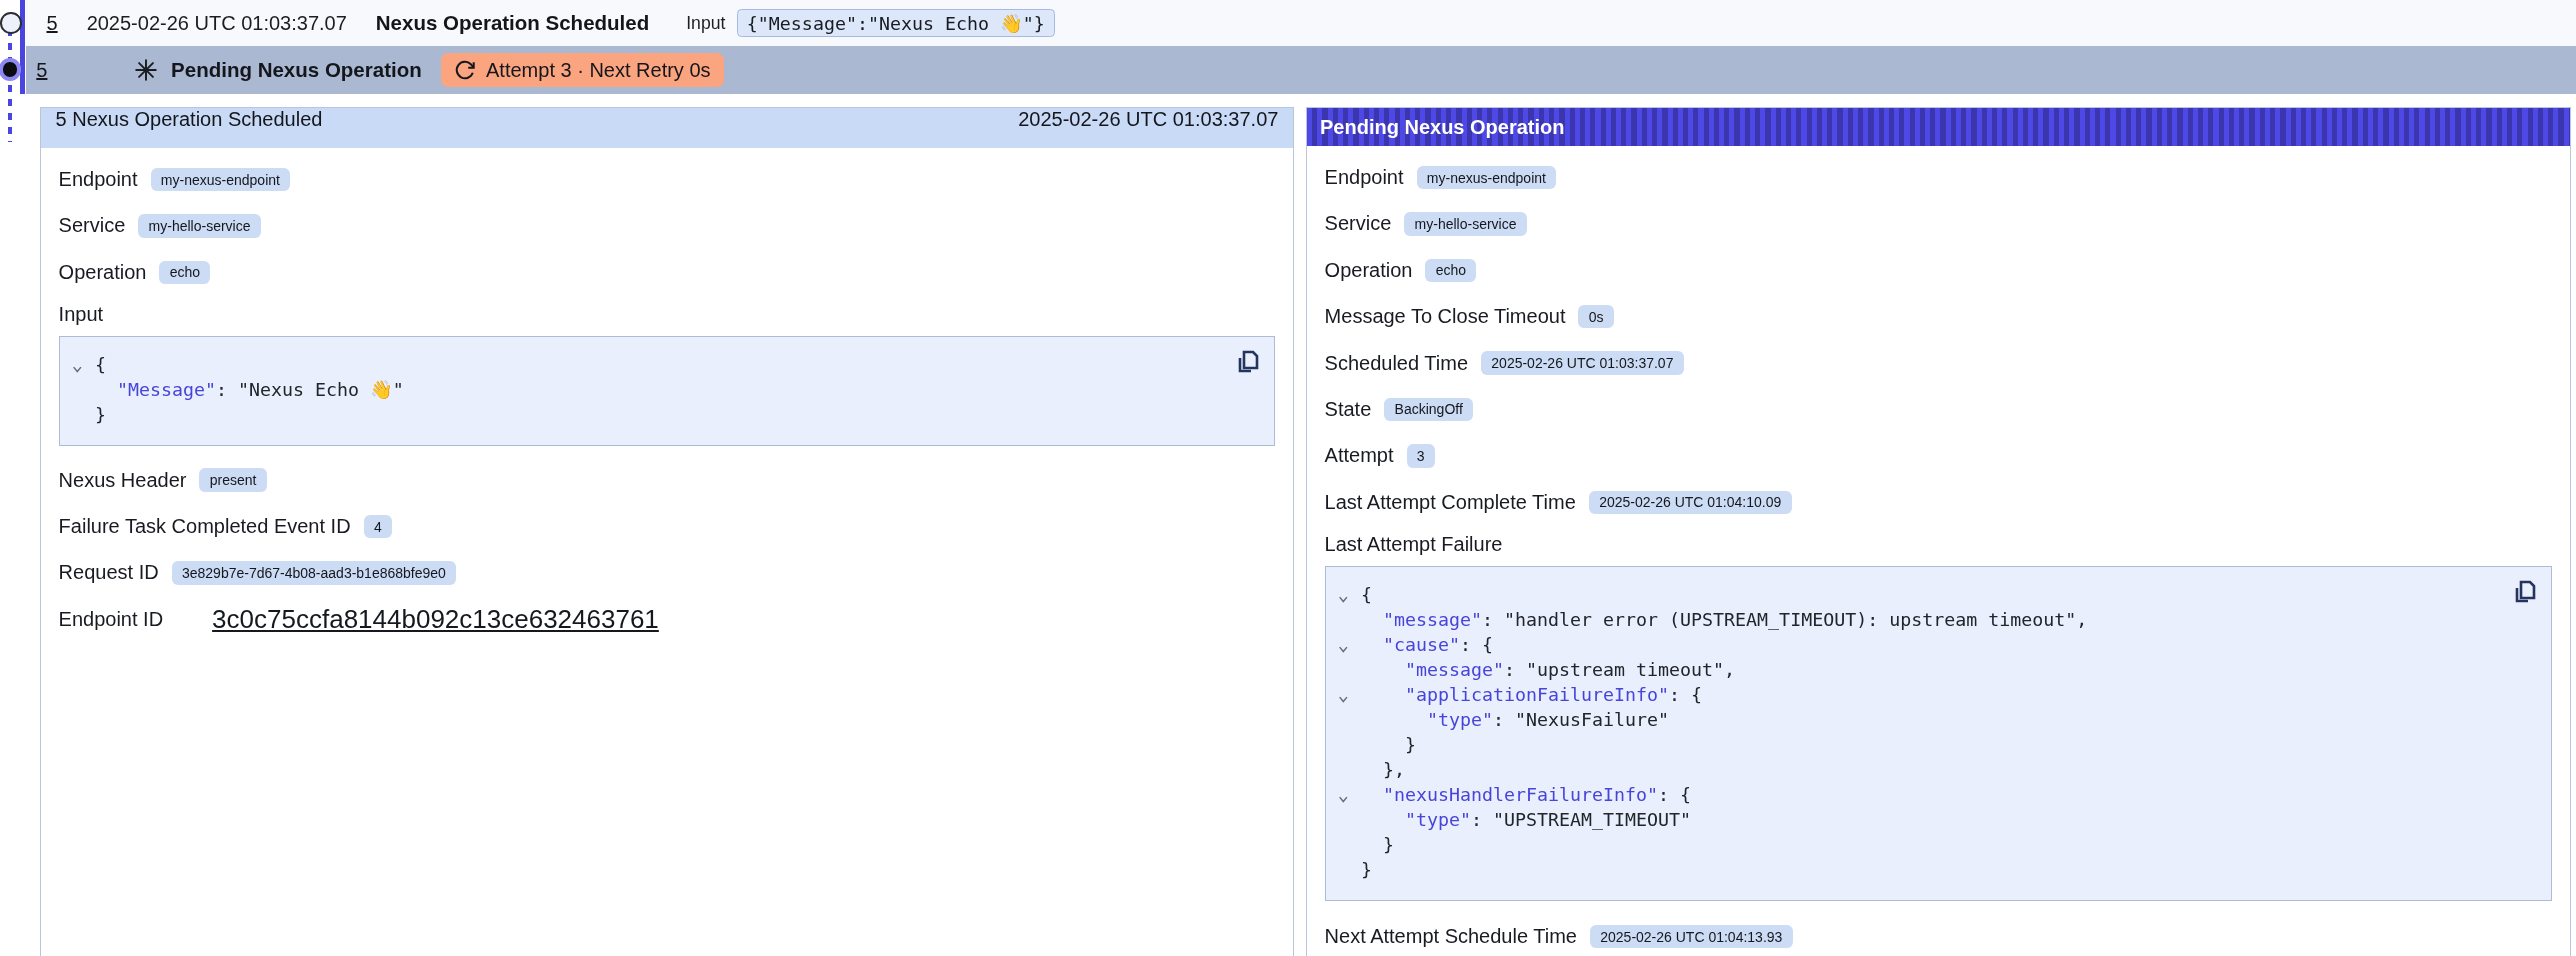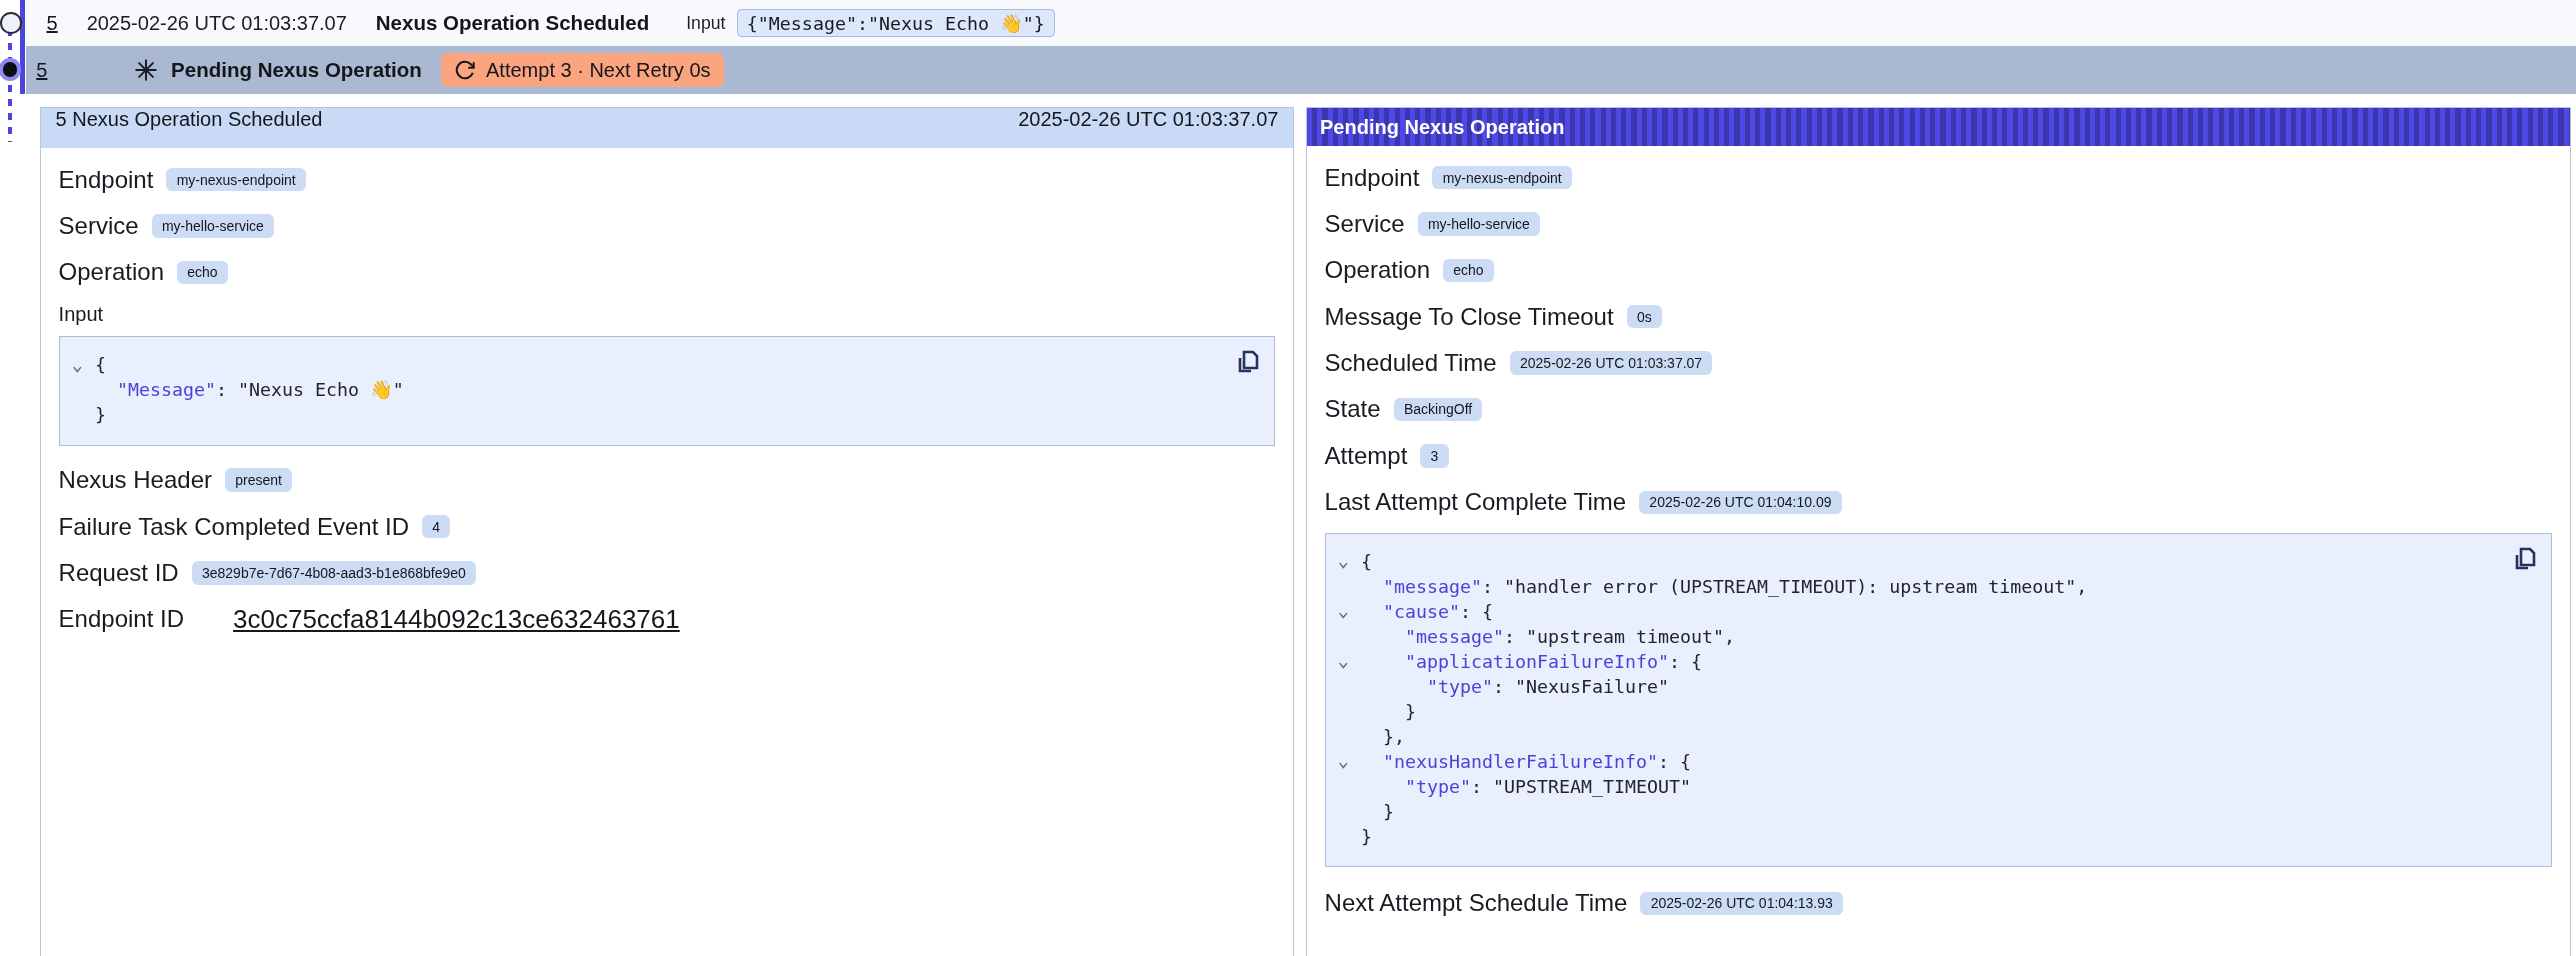--- a/index.html
+++ b/index.html
@@ -35,21 +35,21 @@
   .panel{position:absolute;top:107px;height:908px;background:#ffffff;border:1.5px solid #b9c6da;box-sizing:border-box;}
   #left-panel{left:40px;width:1254px;}
   #right-panel{left:1306px;width:1265px;}
   .panel-header-left{height:40px;background:#c9daf6;display:flex;justify-content:space-between;
     align-items:flex-start;padding:0 14.6px;font-size:20px;color:#14161c;}
   .panel-header-striped{height:38px;display:flex;align-items:center;padding:0 13px;
     background:repeating-linear-gradient(90deg,#4d48e6 0 5.1px,#3b35ae 5.1px 10.3px);
     color:#ffffff;font-size:20px;font-weight:bold;}
   .panel-body{padding:16px 17.6px;}
   .field-row{display:flex;align-items:center;height:31px;margin-bottom:15.4px;}
-  .field-label{font-size:24px;color:#181b21;margin-right:13px;}
+  .field-label{font-size:20px;color:#181b21;margin-right:13px;}
   .kv-badge{background:#cddcf5;border-radius:5.9px;padding:3.7px 10.3px;font-size:14px;color:#14171d;}
   .section-label{font-size:20px;color:#181b21;margin:4.4px 0 10.3px 0;}
   .link-value{font-size:26px;color:#15181e;text-decoration:underline;margin-left:36px;}
   
   .code-block{position:relative;background:#e9effc;border:1.5px solid #adbbd6;
     padding:14.6px 17.6px 17.6px 7.3px;font-family:"DejaVu Sans Mono", monospace;
     font-size:18.3px;line-height:25px;color:#22252b;}
   .code-line{position:relative;padding-left:28px;white-space:pre;}
   .chev{position:absolute;left:2.9px;top:5.1px;}
   .json-key{color:#4744da;}
@@ -183,20 +183,21 @@
     </div>
     <div class="field-row">
       <span class="field-label">Attempt</span>
       <span class="kv-badge">3</span>
     </div>
     <div class="field-row">
       <span class="field-label">Last Attempt Complete Time</span>
       <span class="kv-badge">2025-02-26 UTC 01:04:10.09</span>
     </div>
 
+    <div class="section-label">Last Attempt Failure</div>
     <div class="code-block" id="right-code">
       <div>
           <div class="code-line"><span class="chev"><svg width="14.6" height="14.6" viewBox="0 0 20 20">
                 <polyline points="5,7 10,13 15,7" fill="none" stroke="#656d7b" stroke-width="2"></polyline>
               </svg></span><span style="padding-left: 0ch;"><span class="json-plain">{</span></span></div>
           <div class="code-line"><span style="padding-left: 2ch;"><span class="json-key">"message"</span><span class="json-plain">: "handler error (UPSTREAM_TIMEOUT): upstream timeout",</span></span></div>
           <div class="code-line"><span class="chev"><svg width="14.6" height="14.6" viewBox="0 0 20 20">
                 <polyline points="5,7 10,13 15,7" fill="none" stroke="#656d7b" stroke-width="2"></polyline>
               </svg></span><span style="padding-left: 2ch;"><span class="json-key">"cause"</span><span class="json-plain">: {</span></span></div>
           <div class="code-line"><span style="padding-left: 4ch;"><span class="json-key">"message"</span><span class="json-plain">: "upstream timeout",</span></span></div>

